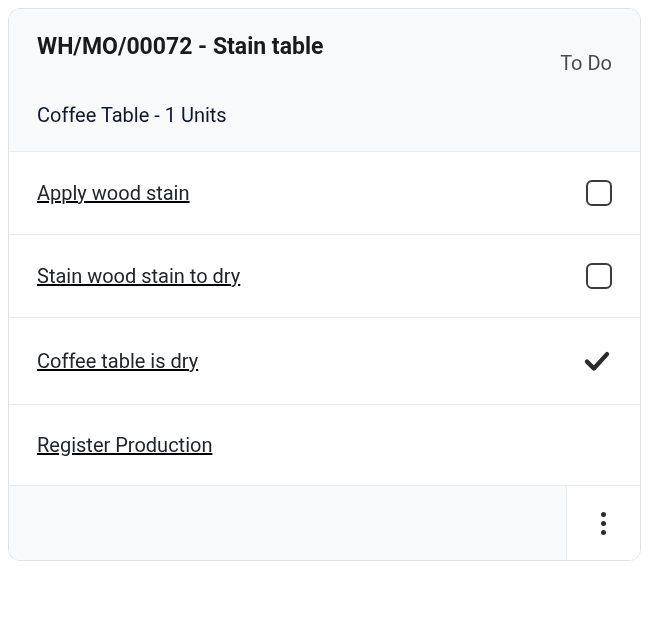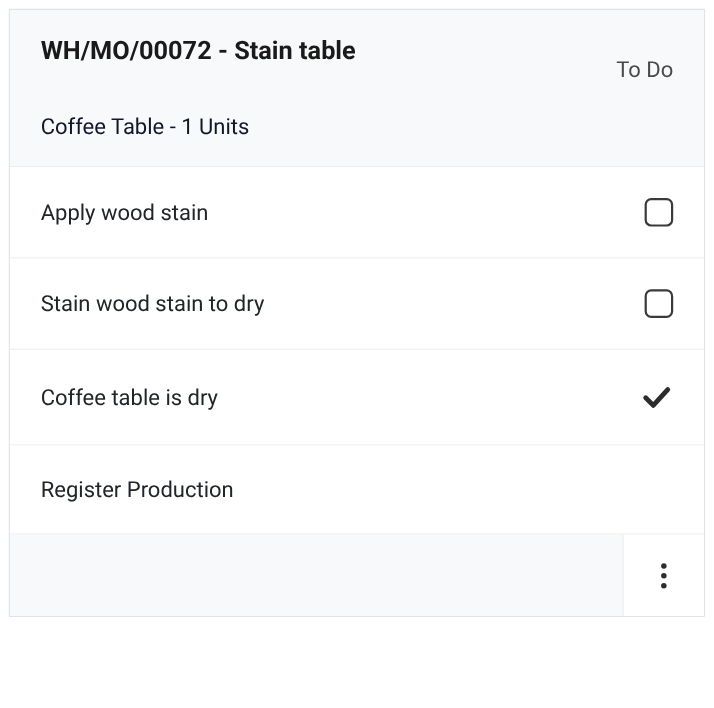--- a/index.html
+++ b/index.html
@@ -9,21 +9,21 @@
     }
     body {
       font-family: -apple-system, BlinkMacSystemFont, "Segoe UI", Roboto, "Helvetica Neue", Arial, sans-serif;
       background: #ffffff;
       padding: 8px;
     }
     .card {
       width: 633px;
       background: #ffffff;
       border: 1px solid #dfe3e8;
-      border-radius: 1px;
+      border-radius: 12px;
       overflow: hidden;
     }
     .card-header {
       background: #f8f9fa;
       padding: 24px 28px;
       border-bottom: 1px solid #e9ecef;
     }
     .header-top {
       display: flex;
       justify-content: space-between;
@@ -46,20 +46,21 @@
       font-weight: 400;
       color: #0f172a;
     }
     .list-item {
       display: flex;
       justify-content: space-between;
       align-items: center;
       padding: 28px;
       border-bottom: 1px solid #e9ecef;
       background: #ffffff;
+      text-decoration: underline;
     }
     .list-item-label {
       font-size: 20px;
       font-weight: 400;
       color: #212529;
     }
     .checkbox-empty {
       width: 26px;
       height: 26px;
       border: 2.5px solid #3a3a3a;

